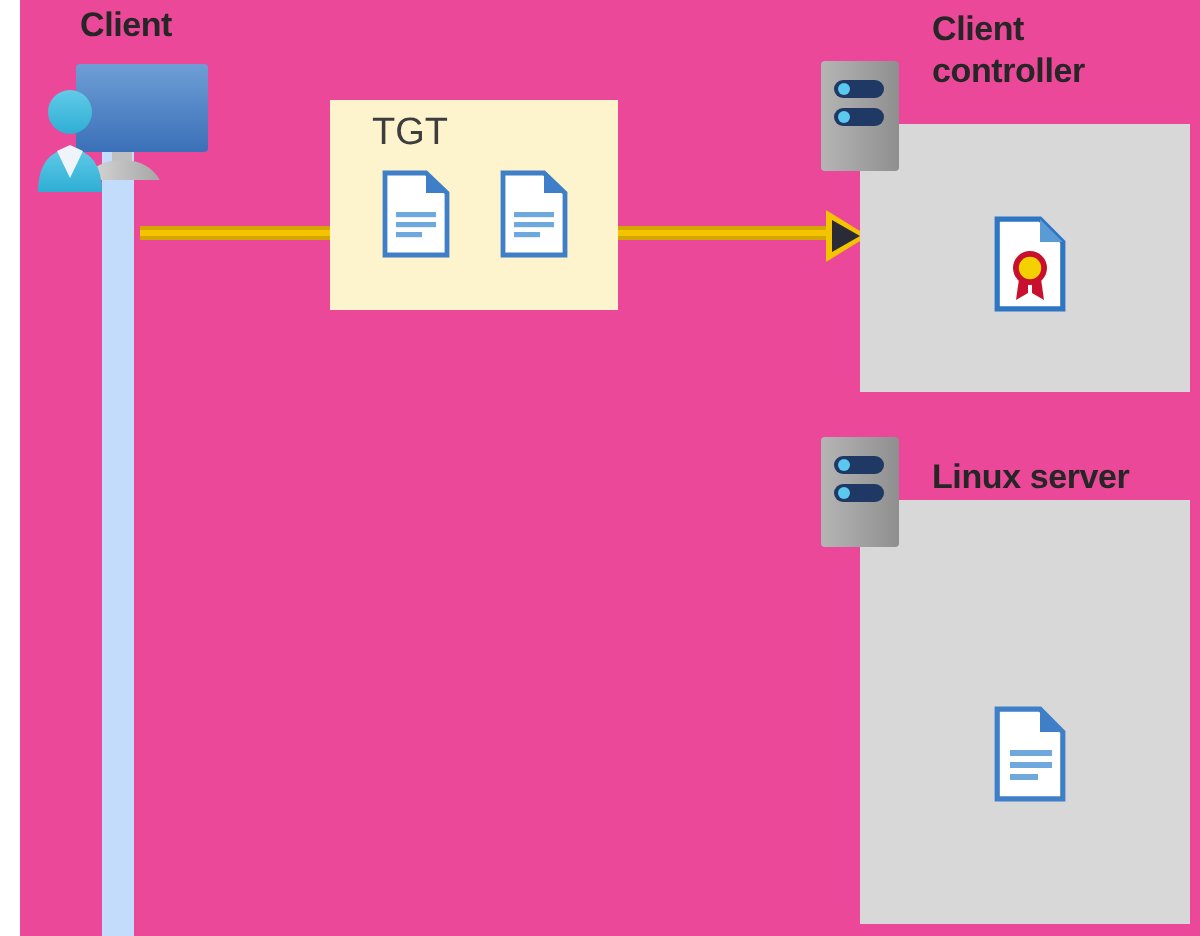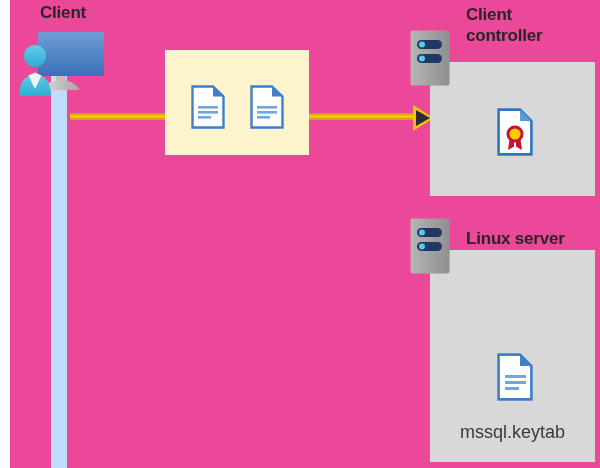--- a/index.html
+++ b/index.html
@@ -121,20 +121,21 @@
   </div>
 
   <div class="abs flowline" style="left:60px; top:113px; width:350px;"></div>
 
   <div class="abs arrowhead-outer" style="left:403px; top:105px;"></div>
 
   <div class="abs arrowhead-inner" style="left:406px; top:110px;"></div>
 
   <div class="abs yellow-box" style="left:155px; top:50px; width:144px; height:105px;"></div>
 
+  <div class="abs doc-label" style="left:168px; top:56px; width:54px;">TGT</div>
 
 
   <div class="abs" style="left:181px; top:85px; width:34px; height:44px;">
     <svg width="34" height="44" viewBox="0 0 34 44" xmlns="http://www.w3.org/2000/svg">
       <path d="M1.5 1.5 H22 L32.5 11.5 V42.5 H1.5 Z" fill="#ffffff" stroke="#3f7fc8" stroke-width="2.4"></path>
       <path d="M22 1.5 L32.5 11.5 H22 Z" fill="#3f7fc8"></path>
       <rect x="7" y="21" width="20" height="2.6" fill="#6fa8dc"></rect>
       <rect x="7" y="26" width="20" height="2.6" fill="#6fa8dc"></rect>
       <rect x="7" y="31" width="13" height="2.6" fill="#6fa8dc"></rect>
     </svg>
@@ -208,15 +209,14 @@
   <div class="abs" style="left:487px; top:353px; width:36px; height:48px;">
     <svg width="36" height="48" viewBox="0 0 36 48" xmlns="http://www.w3.org/2000/svg">
       <path d="M1.6 1.6 H23 L34.4 13 V46.4 H1.6 Z" fill="#ffffff" stroke="#3f7fc8" stroke-width="2.6"></path>
       <path d="M23 1.6 L34.4 13 H23 Z" fill="#3f7fc8"></path>
       <rect x="8" y="22" width="21" height="3" fill="#6fa8dc"></rect>
       <rect x="8" y="28" width="21" height="3" fill="#6fa8dc"></rect>
       <rect x="8" y="34" width="14" height="3" fill="#6fa8dc"></rect>
     </svg>
   </div>
 
-  <div class="abs caption" style="left:420px; top:422px; width:165px;">mssql.keytab</div>
 
 </div>
 
 </body></html>

